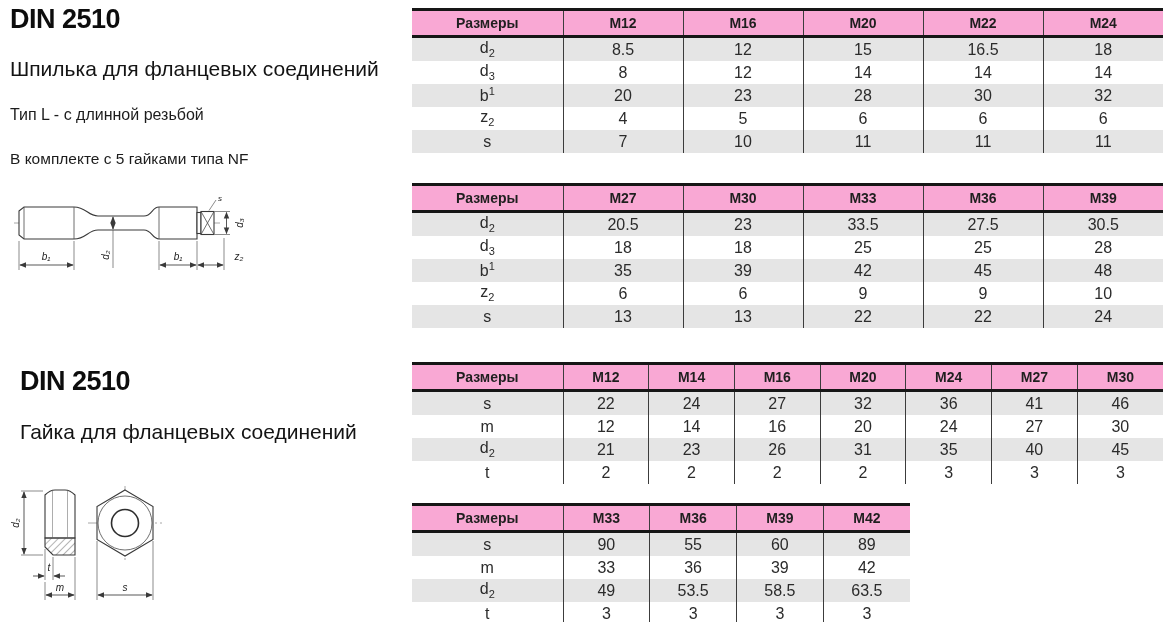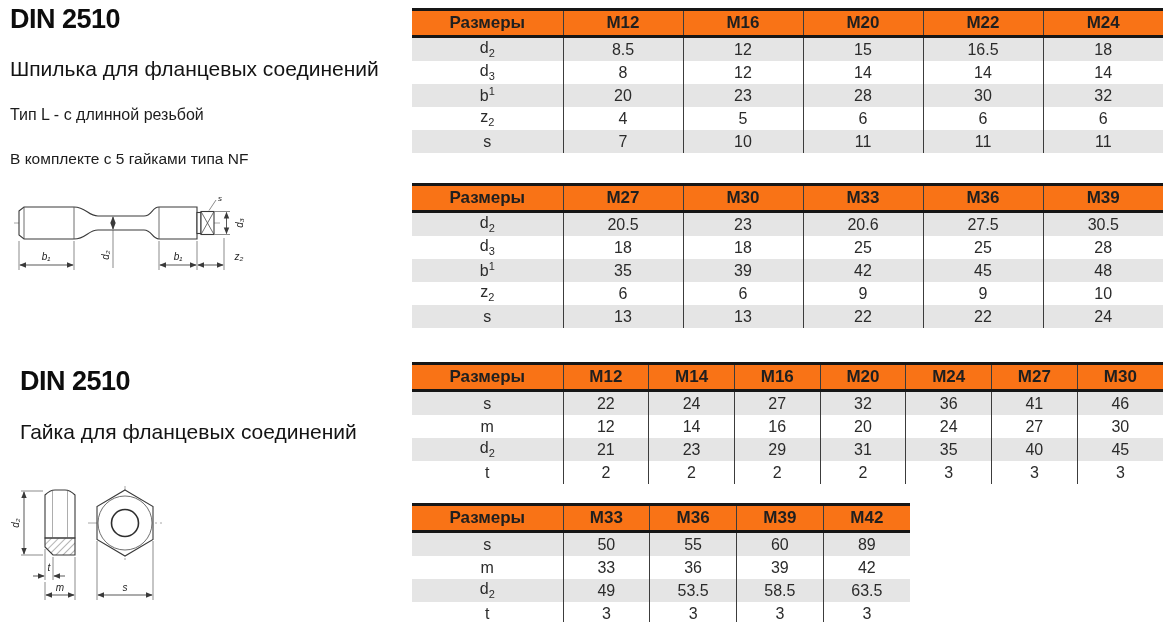--- a/index.html
+++ b/index.html
@@ -7,22 +7,22 @@
         font-family:"Liberation Sans",sans-serif;color:#1a1a1a;padding-left:26px;}
   .abs{position:absolute;}
   .title{font-size:27px;font-weight:700;letter-spacing:-0.5px;color:#0d0d0d;white-space:nowrap;}
   .subtitle{font-size:21px;font-weight:400;color:#141414;white-space:nowrap;}
   .note{font-size:16px;color:#1c1c1c;white-space:nowrap;}
   .note2{font-size:15.5px;color:#1c1c1c;white-space:nowrap;}
 
   
   .tbl-wrap{position:absolute;}
   table.dim-table{border-collapse:collapse;table-layout:fixed;width:100%;}
-  table.dim-table th{background:#f97316;border-top:3px solid #161616;border-bottom:3px solid #161616;
-      font-size:17px;font-weight:700;height:24px;padding:0;color:#1f1f1f;}
+  table.dim-table th{background:#f9a8d4;border-top:3px solid #161616;border-bottom:3px solid #161616;
+      font-size:14px;font-weight:700;height:24px;padding:0;color:#1f1f1f;}
   table.dim-table td{font-size:16px;text-align:center;height:23px;padding:0;color:#2b2b2b;}
   table.dim-table tbody tr:nth-child(odd) td{background:#e5e5e5;}
   table.dim-table th + th, table.dim-table td + td{border-left:1.5px solid #3c3c3c;}
   table.dim-table col.label-col{width:151px;}
   table.dim-table sub{font-size:11px;}
   table.dim-table sup{font-size:11px;}
 
   
   svg .body-line{stroke:#3a3a3a;stroke-width:1.1;fill:#ffffff;}
   svg .thin-line{stroke:#4a4a4a;stroke-width:0.8;fill:none;}
@@ -206,21 +206,21 @@
             <th>M33</th>
             <th>M36</th>
             <th>M39</th>
           </tr>
         </thead>
         <tbody>
           <tr>
             <td>d<sub>2</sub></td>
             <td>20.5</td>
             <td>23</td>
-            <td>20.6</td>
+            <td>33.5</td>
             <td>27.5</td>
             <td>30.5</td>
           </tr>
           <tr>
             <td>d<sub>3</sub></td>
             <td>18</td>
             <td>18</td>
             <td>25</td>
             <td>25</td>
             <td>28</td>
@@ -294,21 +294,21 @@
             <td>16</td>
             <td>20</td>
             <td>24</td>
             <td>27</td>
             <td>30</td>
           </tr>
           <tr>
             <td>d<sub>2</sub></td>
             <td>21</td>
             <td>23</td>
-            <td>29</td>
+            <td>26</td>
             <td>31</td>
             <td>35</td>
             <td>40</td>
             <td>45</td>
           </tr>
           <tr>
             <td>t</td>
             <td>2</td>
             <td>2</td>
             <td>2</td>
@@ -334,21 +334,21 @@
             <th>Размеры</th>
             <th>M33</th>
             <th>M36</th>
             <th>M39</th>
             <th>M42</th>
           </tr>
         </thead>
         <tbody>
           <tr>
             <td>s</td>
-            <td>50</td>
+            <td>90</td>
             <td>55</td>
             <td>60</td>
             <td>89</td>
           </tr>
           <tr>
             <td>m</td>
             <td>33</td>
             <td>36</td>
             <td>39</td>
             <td>42</td>

